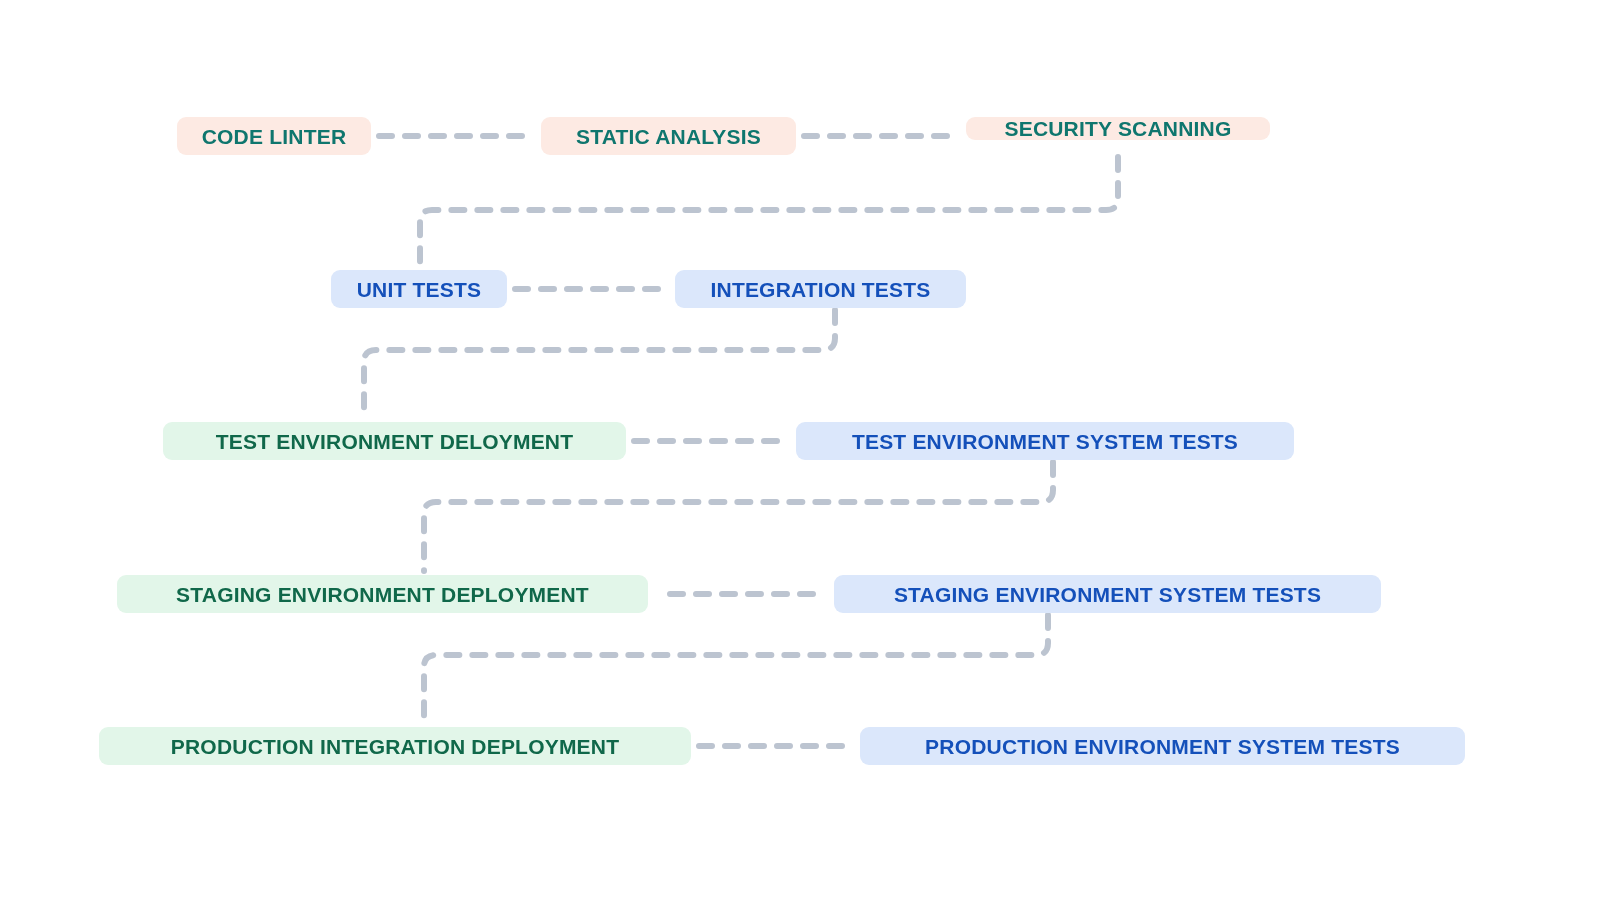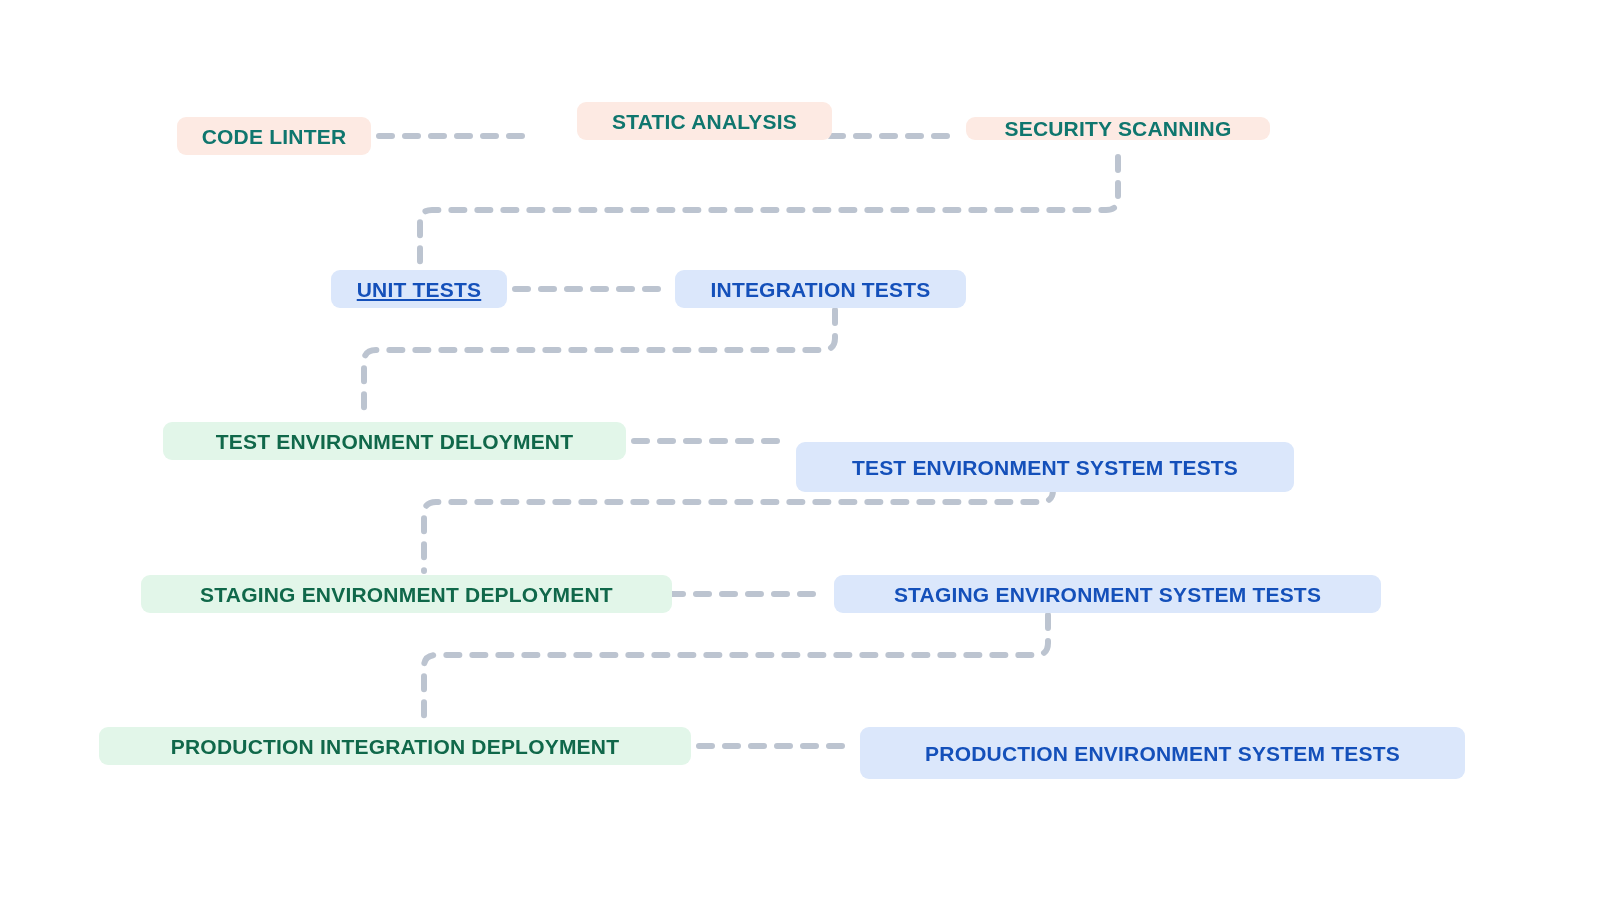--- a/index.html
+++ b/index.html
@@ -72,45 +72,45 @@
       <path d="M 1053 462 L 1053 490 Q 1053 502 1041 502 L 436 502 Q 424 502 424 514 L 424 571" fill="none" stroke="#bcc4d0" stroke-width="6" stroke-linecap="round" stroke-dasharray="13 13"></path>
       <path d="M 670 594 L 826 594" fill="none" stroke="#bcc4d0" stroke-width="6" stroke-linecap="round" stroke-dasharray="13 13"></path>
       <path d="M 1048 615 L 1048 643 Q 1048 655 1036 655 L 436 655 Q 424 655 424 667 L 424 723" fill="none" stroke="#bcc4d0" stroke-width="6" stroke-linecap="round" stroke-dasharray="13 13"></path>
       <path d="M 699 746 L 852 746" fill="none" stroke="#bcc4d0" stroke-width="6" stroke-linecap="round" stroke-dasharray="13 13"></path>
     </svg>
 
   <div id="node-layer">
       <div class="node stage-build" style="left: 177px; top: 117px; width: 194px; height: 38px; font-size: 21px;">
         <span class="node-label">CODE LINTER</span>
       </div>
-      <div class="node stage-build" style="left: 541px; top: 102px; width: 255px; height: 38px; font-size: 21px; margin-left: 36px;">
+      <div class="node stage-build" style="left: 541px; top: 117px; width: 255px; height: 38px; font-size: 21px;">
         <span class="node-label">STATIC ANALYSIS</span>
       </div>
       <div class="node stage-build" style="left: 966px; top: 117px; width: 304px; height: 23px; font-size: 21px;">
         <span class="node-label">SECURITY SCANNING</span>
       </div>
-      <div class="node stage-test" style="left: 331px; top: 270px; width: 176px; height: 38px; font-size: 21px; text-decoration: underline;">
+      <div class="node stage-test" style="left: 331px; top: 270px; width: 176px; height: 38px; font-size: 21px;">
         <span class="node-label">UNIT TESTS</span>
       </div>
       <div class="node stage-test" style="left: 675px; top: 270px; width: 291px; height: 38px; font-size: 21px;">
         <span class="node-label">INTEGRATION TESTS</span>
       </div>
       <div class="node stage-deploy" style="left: 163px; top: 422px; width: 463px; height: 38px; font-size: 21px;">
         <span class="node-label">TEST ENVIRONMENT DELOYMENT</span>
       </div>
-      <div class="node stage-test" style="left: 796px; top: 422px; width: 498px; height: 50px; font-size: 21px; margin-top: 20px;">
+      <div class="node stage-test" style="left: 796px; top: 422px; width: 498px; height: 38px; font-size: 21px;">
         <span class="node-label">TEST ENVIRONMENT SYSTEM TESTS</span>
       </div>
-      <div class="node stage-deploy" style="left: 141px; top: 575px; width: 531px; height: 38px; font-size: 21px;">
+      <div class="node stage-deploy" style="left: 117px; top: 575px; width: 531px; height: 38px; font-size: 21px;">
         <span class="node-label">STAGING ENVIRONMENT DEPLOYMENT</span>
       </div>
       <div class="node stage-test" style="left: 834px; top: 575px; width: 547px; height: 38px; font-size: 21px;">
         <span class="node-label">STAGING ENVIRONMENT SYSTEM TESTS</span>
       </div>
       <div class="node stage-deploy" style="left: 99px; top: 727px; width: 592px; height: 38px; font-size: 21px;">
         <span class="node-label">PRODUCTION INTEGRATION DEPLOYMENT</span>
       </div>
-      <div class="node stage-test" style="left: 860px; top: 727px; width: 605px; height: 52px; font-size: 21px;">
+      <div class="node stage-test" style="left: 860px; top: 727px; width: 605px; height: 38px; font-size: 21px;">
         <span class="node-label">PRODUCTION ENVIRONMENT SYSTEM TESTS</span>
       </div>
     </div>
 
 </div>
 
 </body></html>

